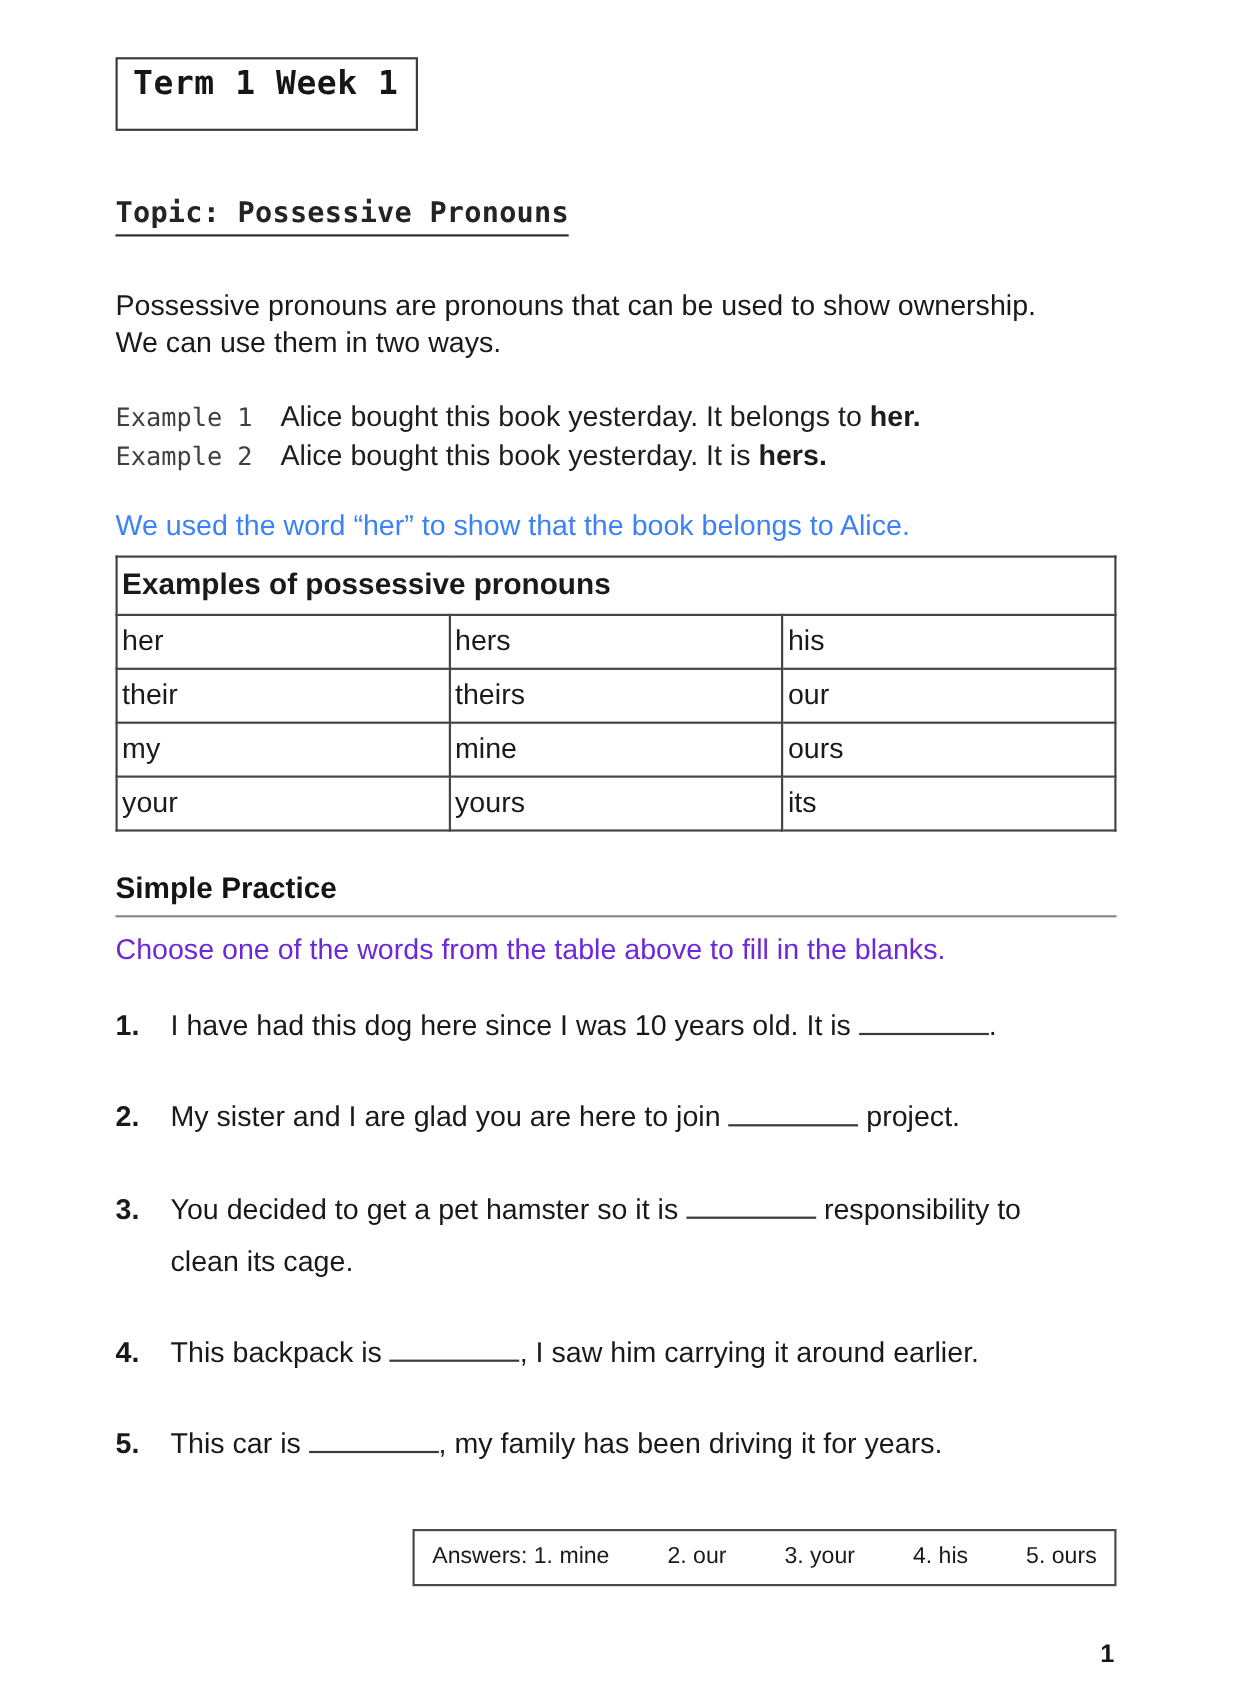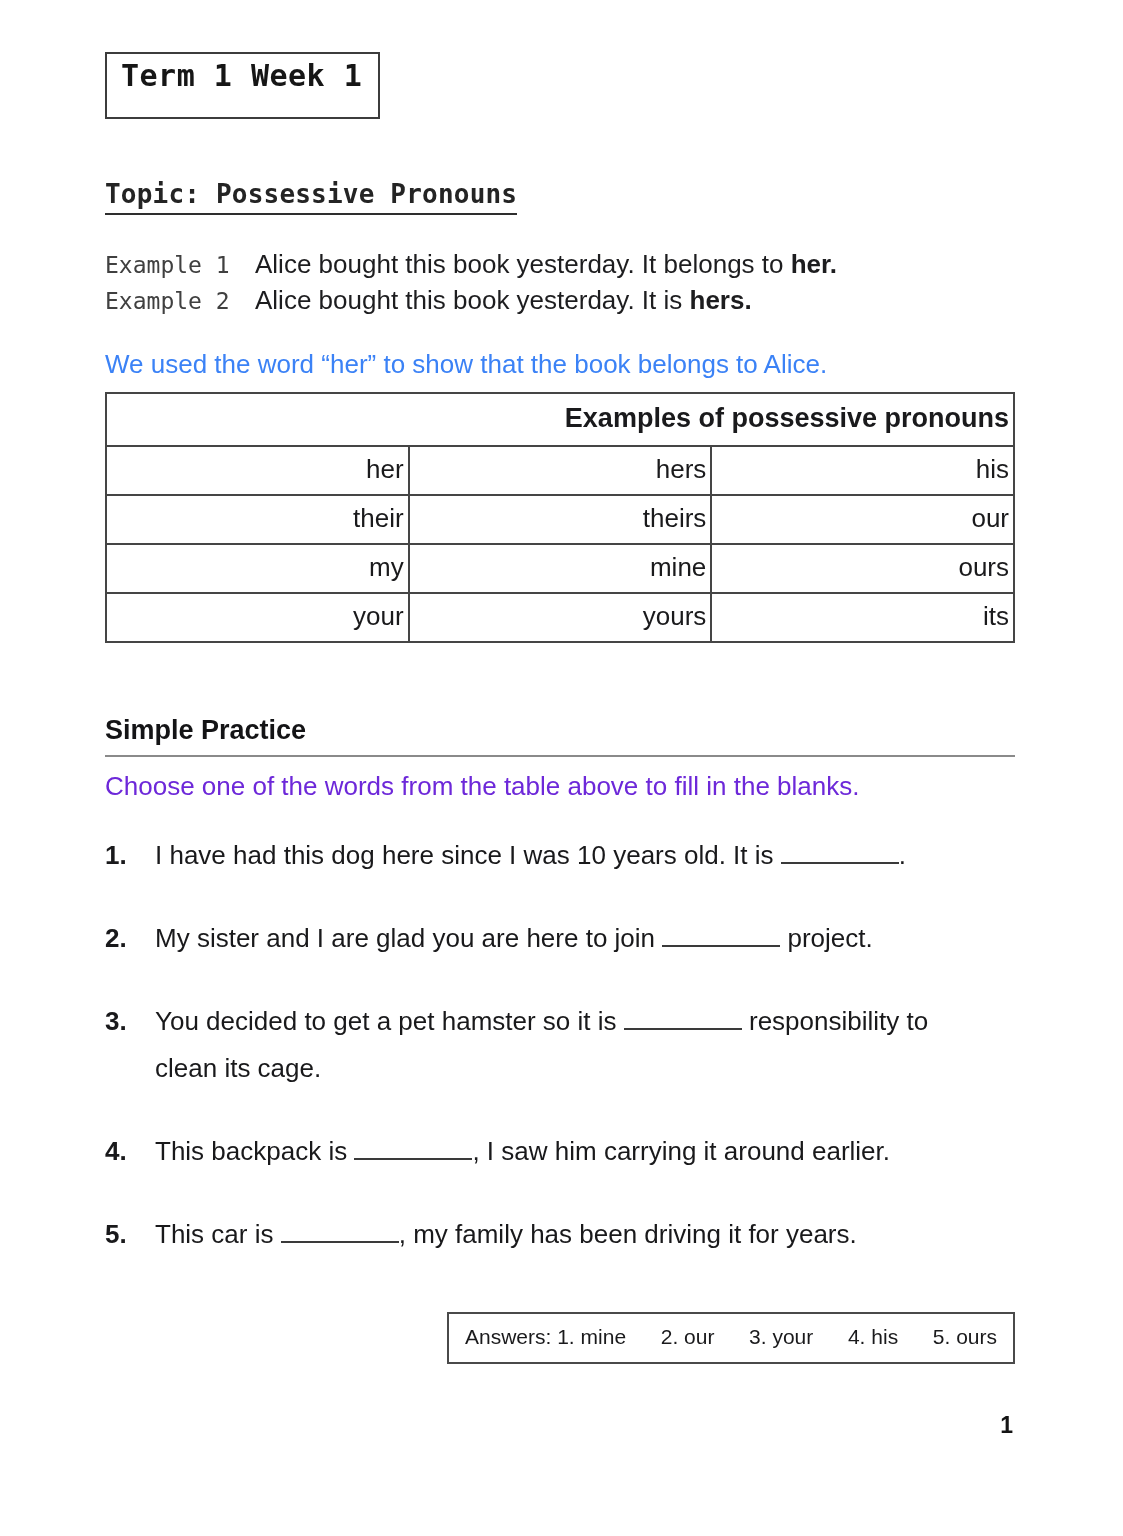--- a/index.html
+++ b/index.html
@@ -67,34 +67,34 @@
   }
   
   .pronoun-table {
     width: 100%;
     border-collapse: collapse;
     margin-top: 12px;
     font-size: 26px;
   }
   .pronoun-table th, .pronoun-table td {
     border: 2px solid #454545;
-    text-align: right;
+    text-align: left;
     padding: 7px 4px 9px;
     font-weight: normal;
     color: #1a1a1c;
   }
   .pronoun-table th {
     font-weight: bold;
     font-size: 27px;
     padding: 9px 4px 11px;
   }
   .pronoun-table td { width: 33.33%; }
   
   .practice-heading {
-    margin-top: 72px;
+    margin-top: 36px;
     border-bottom: 2px solid #8a8a8a;
     padding-bottom: 9px;
   }
   .practice-heading span {
     font-weight: bold;
     font-size: 27px;
     color: #141416;
   }
   .instruction {
     margin-top: 14px;
@@ -120,21 +120,21 @@
     width: 118px;
     height: 0.95em;
     border-bottom: 2px solid #3a3a3a;
   }
   .q-line2 { margin-top: 12px; }
   .q-line2:empty { display: none; }
   
   .answers-box {
     margin-top: 60px;
     margin-left: auto;
-    width: 568px;
+    width: 640px;
     border: 2px solid #4a4a4a;
     padding: 11px 16px 13px;
     font-size: 21px;
     display: flex;
     justify-content: space-between;
     align-items: baseline;
     color: #1a1a1c;
   }
   .page-number {
     margin-top: 48px;
@@ -151,20 +151,24 @@
 <div class="page">
 
   <div class="term-box">
     <span>Term 1 Week 1</span>
   </div>
 
   <div class="topic">
     <span>Topic: Possessive Pronouns</span>
   </div>
 
+  <p class="intro">
+    <span>Possessive pronouns are pronouns that can be used to show ownership.</span><br>
+    <span>We can use them in two ways.</span>
+  </p>
 
   <div class="examples">
     <div class="example-row">
       <span class="ex-label">Example 1</span>
       <span class="ex-text"><span>Alice bought this book yesterday. It belongs to </span><b>her.</b></span>
     </div>
     <div class="example-row">
       <span class="ex-label">Example 2</span>
       <span class="ex-text"><span>Alice bought this book yesterday. It is </span><b>hers.</b></span>
     </div>

